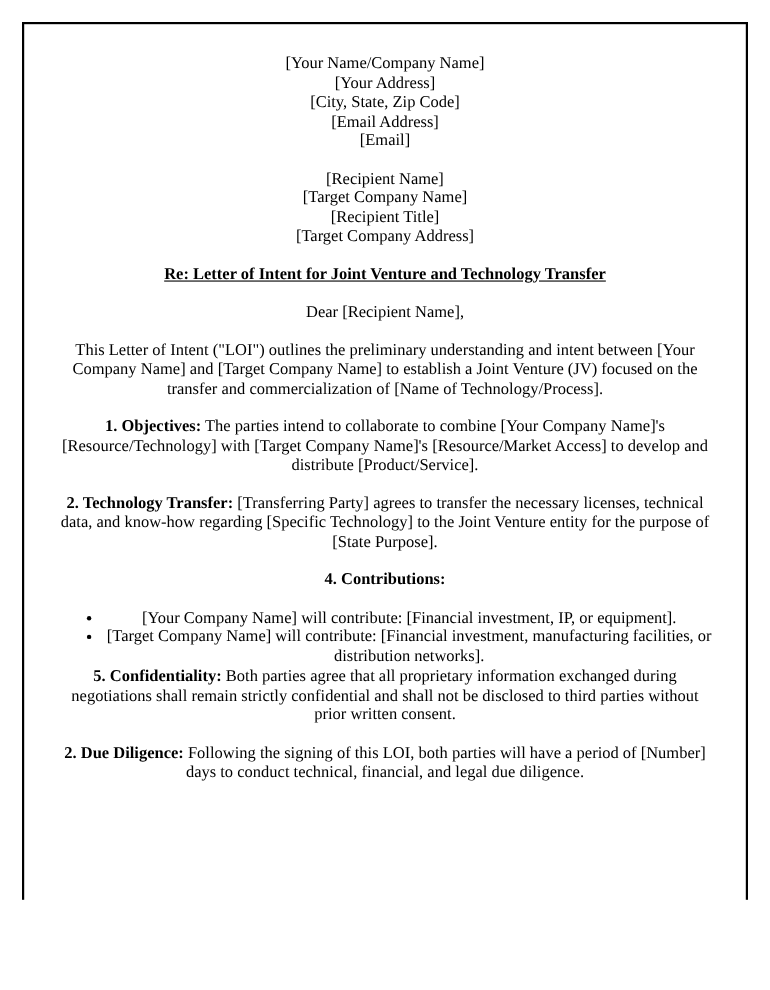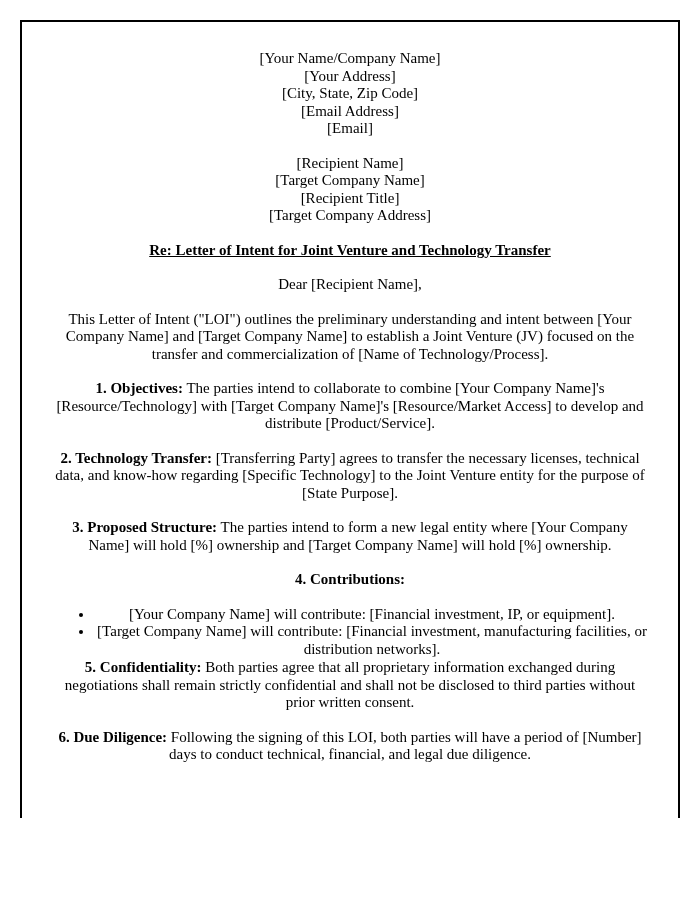--- a/index.html
+++ b/index.html
@@ -60,26 +60,25 @@
   <p class="subject">Re: Letter of Intent for Joint Venture and Technology Transfer</p>
 
   <p class="para">Dear [Recipient Name],</p>
 
   <p class="para">This Letter of Intent ("LOI") outlines the preliminary understanding and intent between [Your Company Name] and [Target Company Name] to establish a Joint Venture (JV) focused on the transfer and commercialization of [Name of Technology/Process].</p>
 
   <p class="para"><span class="section-label">1. Objectives:</span><span> The parties intend to collaborate to combine [Your Company Name]'s [Resource/Technology] with [Target Company Name]'s [Resource/Market Access] to develop and distribute [Product/Service].</span></p>
 
   <p class="para"><span class="section-label">2. Technology Transfer:</span><span> [Transferring Party] agrees to transfer the necessary licenses, technical data, and know-how regarding [Specific Technology] to the Joint Venture entity for the purpose of [State Purpose].</span></p>
 
-  <p class="para"><span class="section-label">3. Proposed Structure:</span><span> The parties intend to form a new legal entity where [Your Company Name] will hold [%] ownership and [Target Company Name] will hold [%] ownership.</span></p>
 
   <p class="para"><span class="section-label">4. Contributions:</span></p>
 
   <ul class="contrib-list">
     <li>[Your Company Name] will contribute: [Financial investment, IP, or equipment].</li>
     <li>[Target Company Name] will contribute: [Financial investment, manufacturing facilities, or distribution networks].</li>
   </ul>
 
   <p class="para"><span class="section-label">5. Confidentiality:</span><span> Both parties agree that all proprietary information exchanged during negotiations shall remain strictly confidential and shall not be disclosed to third parties without prior written consent.</span></p>
 
-  <p class="para"><span class="section-label">6. Due Diligence:</span><span> Following the signing of this LOI, both parties will have a period of [Number] days to conduct technical, financial, and legal due diligence.</span></p>
+  <p class="para"><span class="section-label">2. Due Diligence:</span><span> Following the signing of this LOI, both parties will have a period of [Number] days to conduct technical, financial, and legal due diligence.</span></p>
 
 </div>
 
 </body></html>

